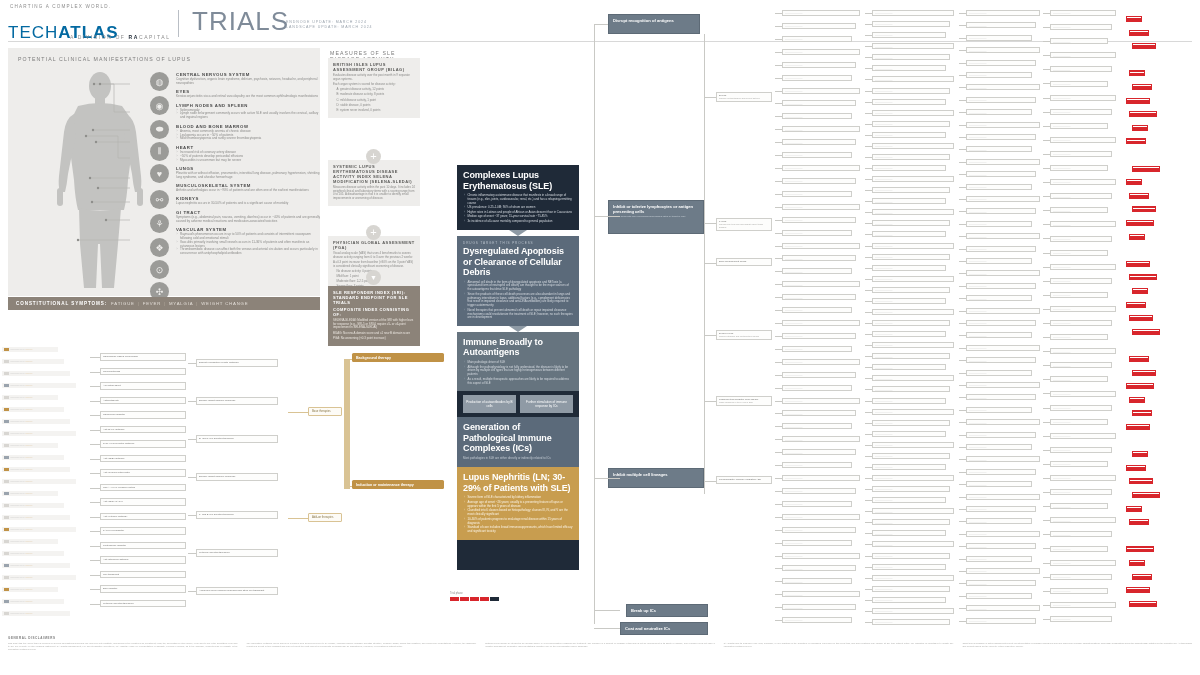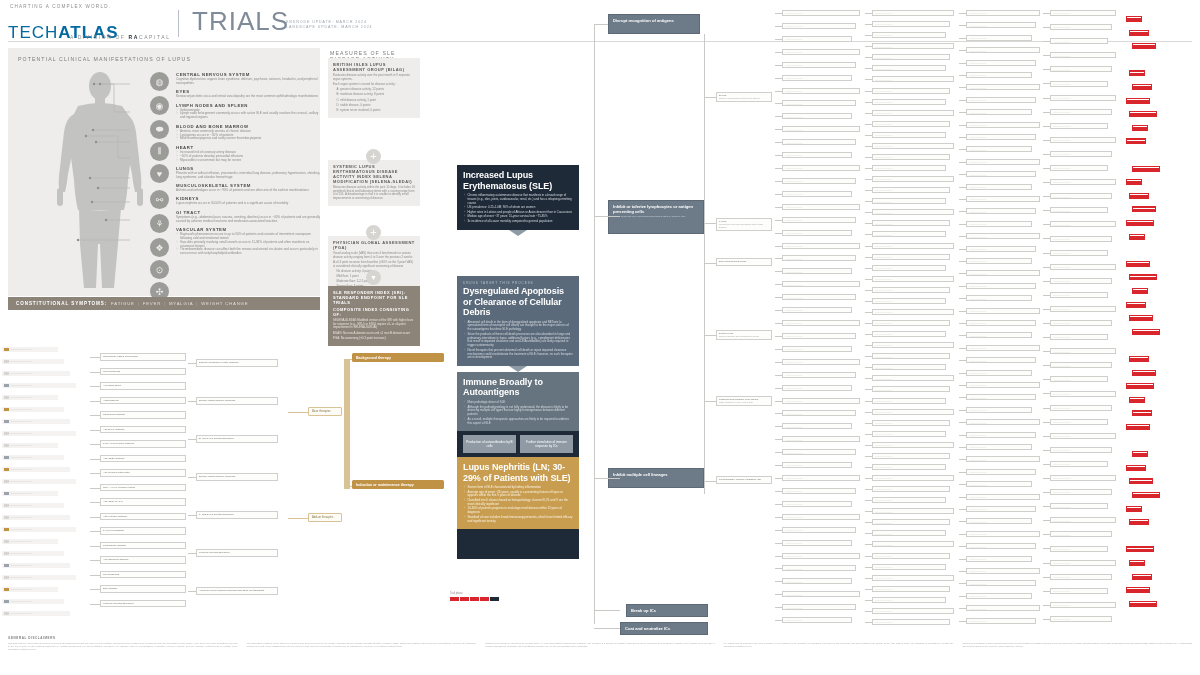--- a/index.html
+++ b/index.html
@@ -47,21 +47,21 @@
   .mcard .sub{padding-left:3.5px;}
   .mcard.dark{background:#8c8379;}
   .mcard.dark h5{color:#fff;}
   .mcard.dark p{color:#eae5df;}
   .plus{position:absolute;left:38px;width:15px;height:15px;border-radius:50%;background:#d7d5d1;color:#fff;font-size:11px;line-height:14px;text-align:center;font-weight:300;z-index:3;}
 
   
   #center{position:absolute;left:457px;top:165px;width:122px;}
   .cpanel{box-sizing:border-box;padding:5px 6px;}
   .cpanel.navy{background:#1f2a38;}
-  .cpanel.slate{background:#5b6a7a;margin-top:40px;}
+  .cpanel.slate{background:#5b6a7a;}
   .cpanel.slate2{background:#66747f;}
   .cpanel.gold{background:#c89d4f;}
   .cpanel h2{margin:0 0 3px 0;font-size:9px;line-height:10.5px;color:#fff;font-weight:bold;letter-spacing:-.1px;}
   .cpanel .kicker{font-size:3.1px;letter-spacing:.9px;color:#b9c2cc;text-transform:uppercase;margin-bottom:1.5px;}
   .cpanel ul{margin:0;padding-left:4.5px;list-style:none;}
   .cpanel li{font-size:2.9px;line-height:3.8px;color:#d8dde3;position:relative;margin-bottom:.8px;}
   .cpanel li:before{content:"›";position:absolute;left:-3.5px;color:#93a0ad;}
   .cpanel.gold li{color:#fbf4e6;}
   .cpanel.gold li:before{color:#efdcb4;}
   .cpanel .note{font-size:2.9px;line-height:3.8px;color:#c3cbd3;margin:0 0 2px 0;}
@@ -267,21 +267,21 @@
         <h5 style="margin: 2px 0px;">COMPOSITE INDEX CONSISTING OF:</h5>
         <p>SELENA-SLEDAI: Modified version of the SRI with higher bars for response (e.g., SRI-5 or SRI-6 require ≥5- or ≥6-point improvement in SELENA-SLEDAI)</p>
         <p>BILAG: No new A domain score and ≤1 new B domain score</p>
         <p>PGA: No worsening (&lt;0.3 point increase)</p>
       </div>
     </div>
 </div>
 
 <div id="center">
   <div class="cpanel navy">
-    <h2>Increased Lupus Erythematosus (SLE)</h2>
+    <h2>Complexes Lupus Erythematosus (SLE)</h2>
     <ul id="sle-bullets">
         <li>Chronic inflammatory autoimmune disease that manifests in a broad range of tissues (e.g., skin, joints, cardiovascular, renal, etc.) and has a relapsing-remitting course</li>
         <li>US prevalence: 0.25-1.0M; 90% of whom are women</li>
         <li>Higher rates in Latinos and people of African or Asian descent than in Caucasians</li>
         <li>Median age of onset ~37 years; 15-year survival rate ~75-85%</li>
         <li>3x incidence of all-cause mortality compared to general population</li>
       </ul>
   </div>
   <div class="chev"></div>
   <div class="cpanel slate">
@@ -299,20 +299,24 @@
     <ul id="imm-bullets">
         <li>Main pathologic driver of SLE</li>
         <li>Although the pathophysiology is not fully understood, the disease is likely to be driven by multiple cell types that are highly heterogeneous between different patients</li>
         <li>As a result, multiple therapeutic approaches are likely to be required to address this aspect of SLE</li>
       </ul>
   </div>
   <div class="midrow">
     <div class="midbox">Production of autoantibodies by B cells</div>
     <div class="midbox lower">Further stimulation of immune response by ICs</div>
   </div>
+  <div class="cpanel slate">
+    <h2>Generation of Pathological Immune Complexes (ICs)</h2>
+    <p class="note">Most pathologies in SLE are either directly or indirectly related to ICs</p>
+  </div>
   <div class="cpanel gold">
     <h2>Lupus Nephritis (LN; 30-29% of Patients with SLE)</h2>
     <ul id="ln-bullets">
         <li>Severe form of SLE characterized by kidney inflammation</li>
         <li>Average age of onset ~26 years; usually is a presenting feature of lupus or appears within the first 5 years of disease</li>
         <li>Classified into 6 classes based on histopathology; classes III, IV, and V are the most clinically significant</li>
         <li>10-30% of patients progress to end-stage renal disease within 15 years of diagnosis</li>
         <li>Standard of care includes broad immunosuppressants, which have limited efficacy and significant toxicity</li>
       </ul>
   </div>

